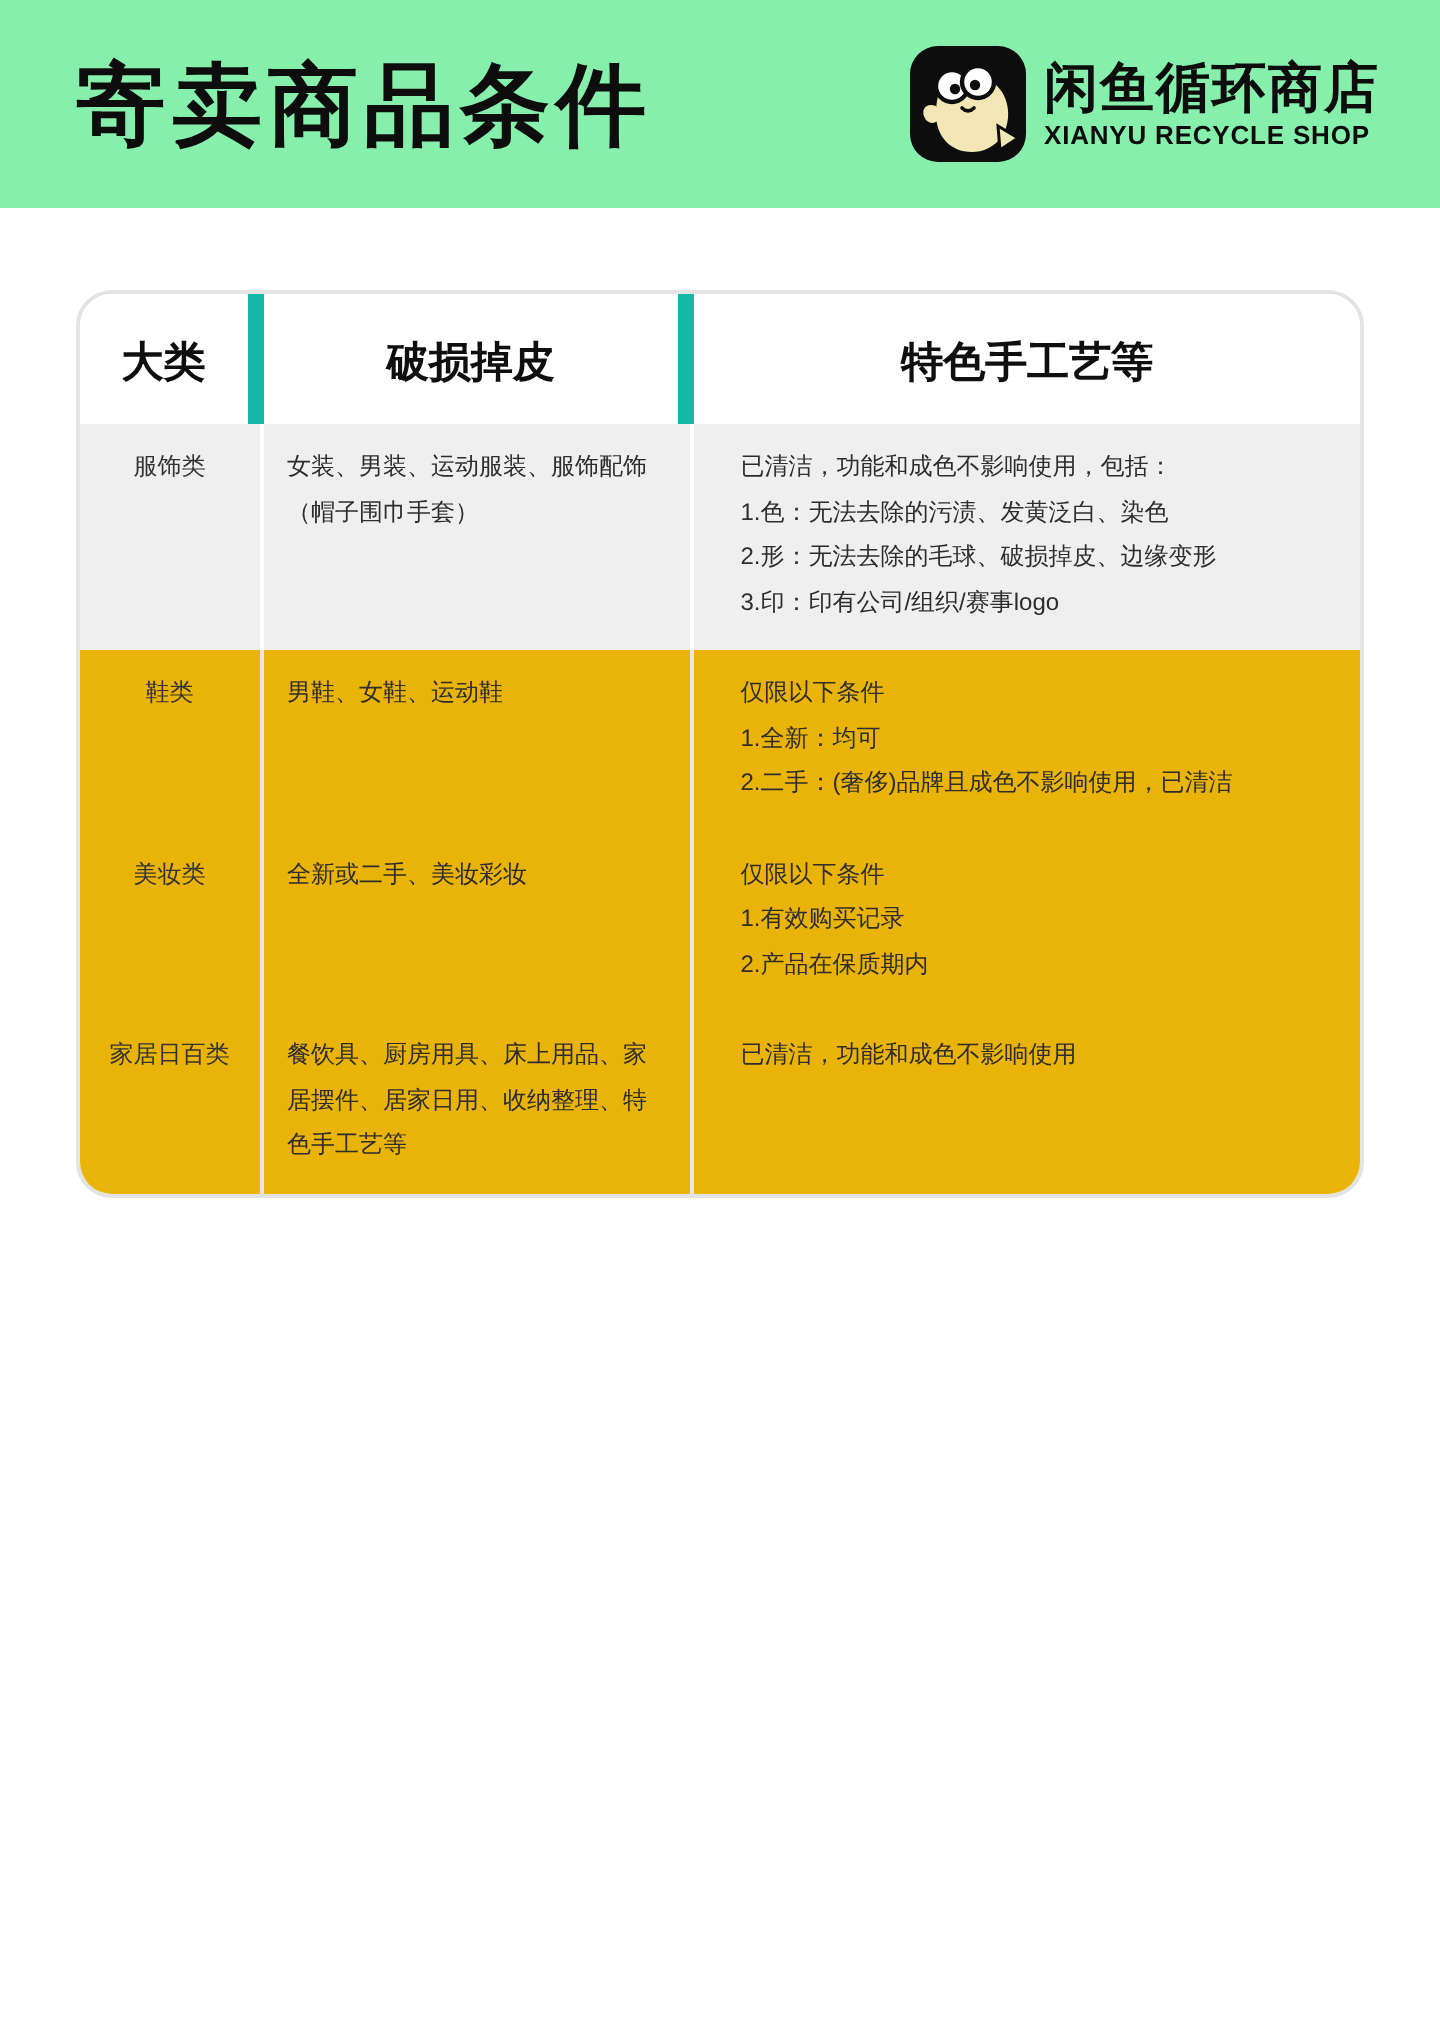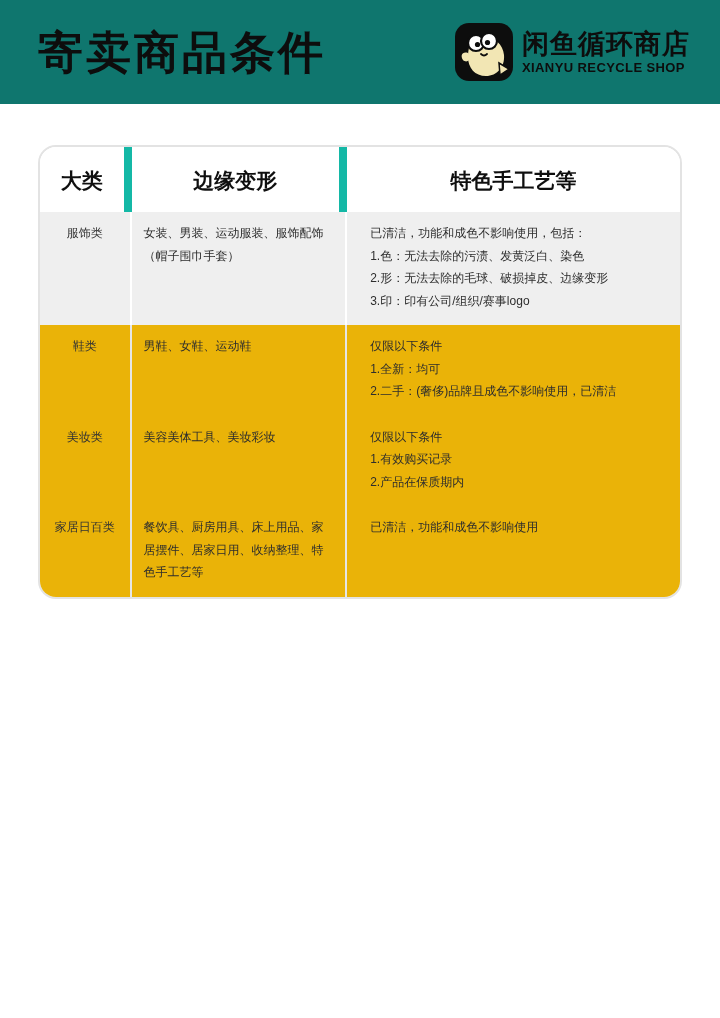--- a/index.html
+++ b/index.html
@@ -6,21 +6,21 @@
   body{
     width:720px;height:1018px;
     background:#ffffff;
     font-family:"Liberation Sans","DejaVu Sans",sans-serif;
     color:#222;
     overflow:hidden;
   }
   
   .topbar{
     height:104px;
-    background:#0f766e;
+    background:#86efac;
     display:flex;
     align-items:center;
     justify-content:space-between;
     padding:0 30px 0 38px;
     box-sizing:border-box;
   }
   .page-title{
     margin:0;
     font-size:45px;
     font-weight:900;
@@ -104,21 +104,21 @@
   <div class="card">
     <table>
       <colgroup>
           <col class="c1">
           <col class="c2">
           <col class="c3">
         </colgroup>
       <thead>
         <tr>
           <th>大类</th>
-          <th>边缘变形</th>
+          <th>破损掉皮</th>
           <th>特色手工艺等</th>
         </tr>
       </thead>
       <tbody>
           <tr class="gray">
             <td class="category">服饰类</td>
             <td class="details">女装、男装、运动服装、服饰配饰（帽子围巾手套）</td>
             <td class="conditions">已清洁，功能和成色不影响使用，包括：
 1.色：无法去除的污渍、发黄泛白、染色
 2.形：无法去除的毛球、破损掉皮、边缘变形
@@ -126,21 +126,21 @@
           </tr>
           <tr class="white">
             <td class="category">鞋类</td>
             <td class="details">男鞋、女鞋、运动鞋</td>
             <td class="conditions">仅限以下条件
 1.全新：均可
 2.二手：(奢侈)品牌且成色不影响使用，已清洁</td>
           </tr>
           <tr class="white">
             <td class="category">美妆类</td>
-            <td class="details">美容美体工具、美妆彩妆</td>
+            <td class="details">全新或二手、美妆彩妆</td>
             <td class="conditions">仅限以下条件
 1.有效购买记录
 2.产品在保质期内</td>
           </tr>
           <tr class="white">
             <td class="category">家居日百类</td>
             <td class="details">餐饮具、厨房用具、床上用品、家居摆件、居家日用、收纳整理、特色手工艺等</td>
             <td class="conditions">已清洁，功能和成色不影响使用</td>
           </tr>
         </tbody>

